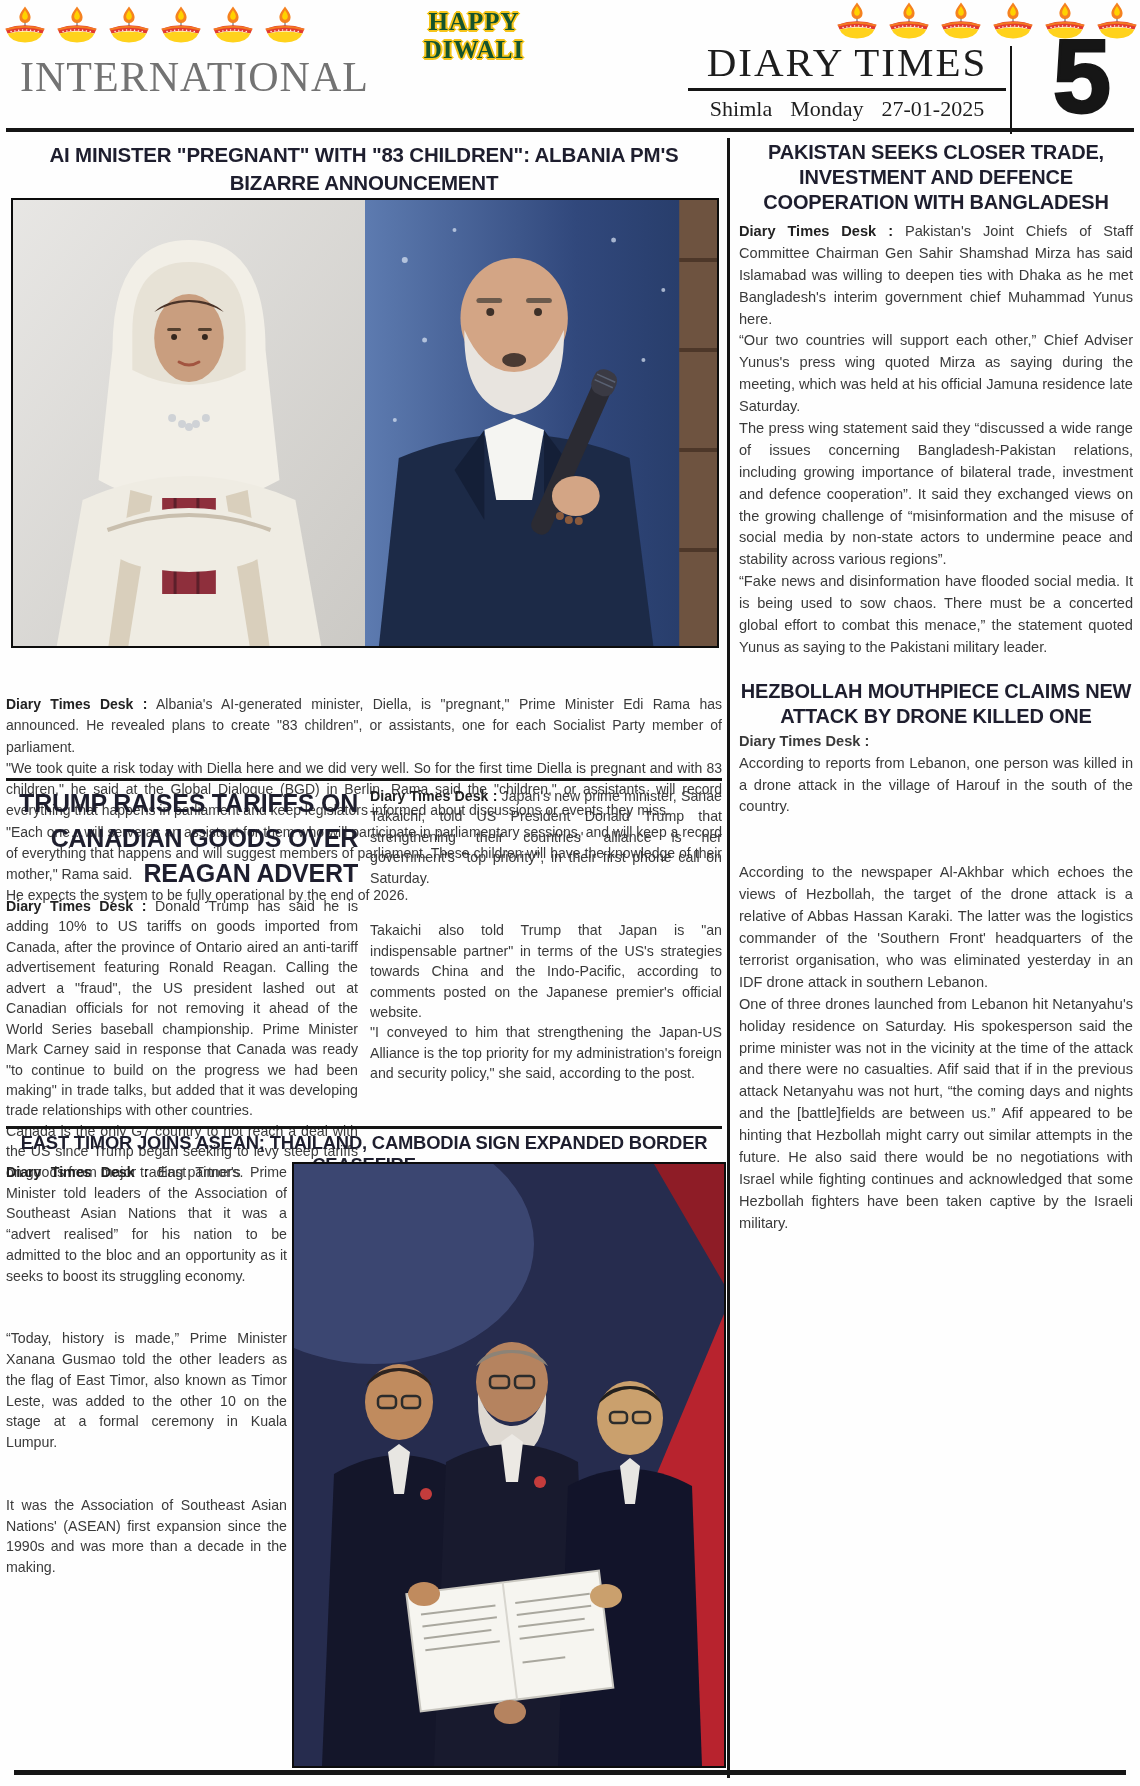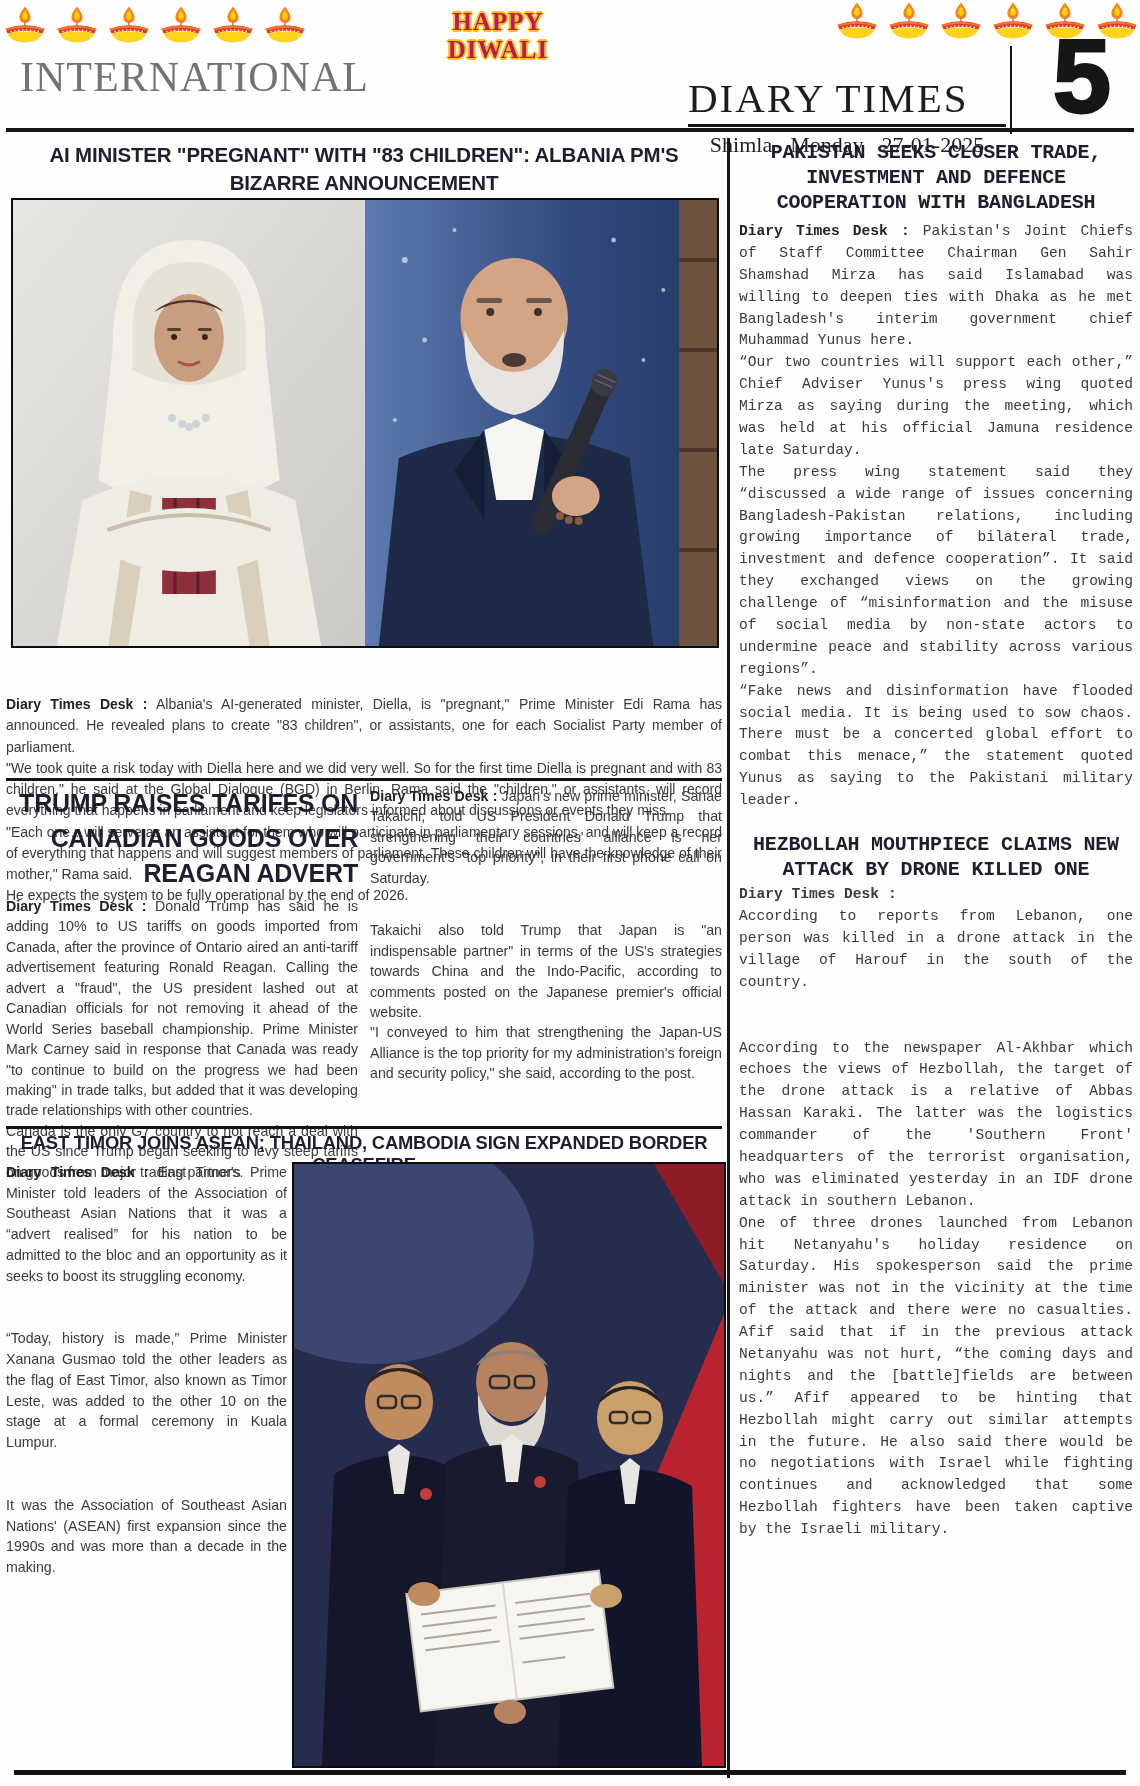--- a/index.html
+++ b/index.html
@@ -4,28 +4,28 @@
 <style>
   html,body{margin:0;padding:0;background:#e9e9e9;}
   .page{position:relative;width:1140px;height:1786px;background:#fefefe;overflow:hidden;
         font-family:"Liberation Sans","DejaVu Sans",sans-serif;margin:0 auto;}
   .abs{position:absolute;}
   
   .diya-row{position:absolute;display:flex;gap:10px;}
   .diya-row.left{left:4px;top:5px;}
   .diya-row.right{right:2px;top:1px;}
   svg.diya{width:42px;height:39px;display:block;}
-  .diwali{left:428px;top:8px;width:140px;text-align:center;
+  .diwali{left:404px;top:8px;width:140px;text-align:center;
           font-family:"Liberation Serif",serif;font-weight:900;font-size:25px;line-height:1.1;
-          letter-spacing:1px;color:#be185d;
+          letter-spacing:1px;color:#14532d;
           text-shadow:-2px 0 #f6c51c,2px 0 #f6c51c,0 -2px #f6c51c,0 2px #f6c51c,
                       -1px -1px #f6c51c,1px 1px #f6c51c,-1px 1px #f6c51c,1px -1px #f6c51c;}
   .section-title{left:20px;top:56px;font-family:"Liberation Serif","DejaVu Serif",serif;
                  font-size:42px;letter-spacing:1px;color:#737373;line-height:1;}
-  .masthead-block{left:688px;top:42px;width:318px;color:#1d1d1d;margin-top:36px;}
+  .masthead-block{left:688px;top:42px;width:318px;text-align:center;color:#1d1d1d;}
   .masthead-title{font-family:"Liberation Serif",serif;font-size:41px;letter-spacing:2px;line-height:1;}
   .masthead-rule{margin-top:5px;border-top:3px solid #151515;}
   .masthead-date{font-family:"Liberation Serif",serif;font-size:22px;margin-top:5px;
                  display:flex;justify-content:center;gap:18px;}
   .vdiv-head{left:1010px;top:46px;width:2px;height:88px;background:#151515;}
   .page-number{left:1028px;top:24px;width:108px;text-align:center;line-height:1;
                font-size:104px;font-weight:800;color:#161616;-webkit-text-stroke:3px #161616;}
   .header-rule{top:128px;left:6px;width:1128px;height:4px;background:#151515;}
   .col-divider{left:727px;top:138px;width:3px;height:1640px;background:#151515;}
   
@@ -35,21 +35,21 @@
   .hl-et{top:1132px;left:6px;width:716px;text-align:center;font-size:18.4px;line-height:1.2;}
   .body-text p{margin:0;color:#3a3a3a;text-align:justify;}
   .body-text b{color:#222;}
   .albania-body{top:650px;left:6px;width:716px;font-size:14px;line-height:1.52;margin-top:44px;}
   .sub-col{width:352px;font-size:14.2px;line-height:1.44;}
   .trump-col{top:786px;left:6px;}
   .japan-col{top:786px;left:370px;}
   .japan-col p.gap{margin-top:32px;}
   .et-body{top:1162px;left:6px;width:281px;font-size:14.2px;line-height:1.46;}
   .et-body p.gap{margin-top:42px;}
-  .right-col{left:739px;top:140px;width:394px;font-size:14.6px;line-height:1.5;font-family:Liberation Mono, monospace;}
+  .right-col{left:739px;top:140px;width:394px;font-size:14.6px;line-height:1.5;}
   .right-col h2{font-size:20px;line-height:1.25;text-align:center;margin-bottom:6px;}
   .right-col p{margin:0;}
   .right-col p.gap{}
   .right-col p.biggap{margin-top:44px;}
   .right-col h2.hez{margin-top:20px;margin-bottom:2px;}
   .desk-line{font-weight:700;color:#222;}
   
   .rule{background:#151515;}
   .rule-1{top:778px;left:6px;width:716px;height:3px;}
   .rule-2{top:1126px;left:6px;width:716px;height:3px;}

